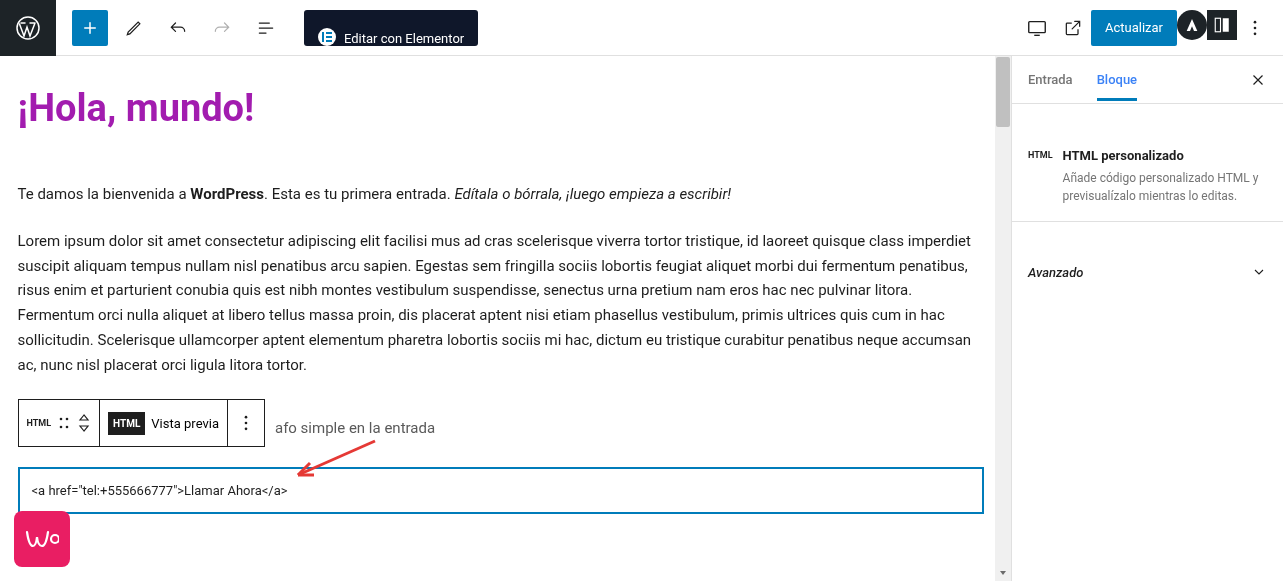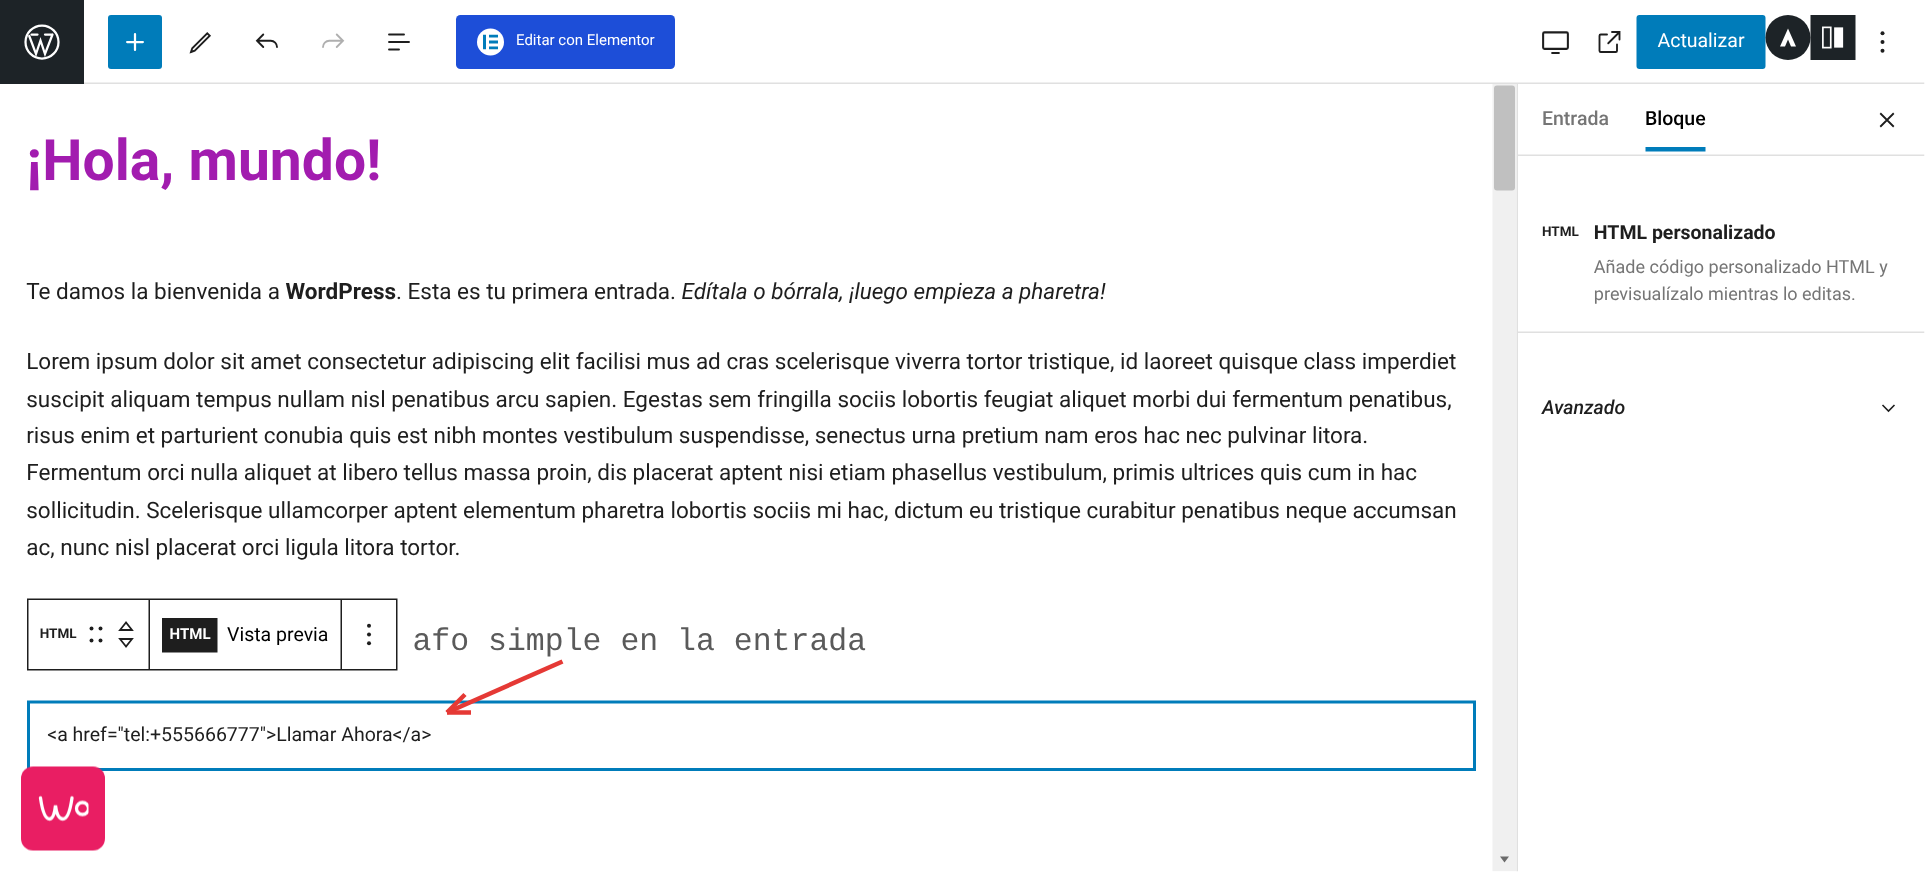--- a/index.html
+++ b/index.html
@@ -4,21 +4,21 @@
 <style>
 * { margin: 0; padding: 0; box-sizing: border-box; font-family: -apple-system, BlinkMacSystemFont, "Segoe UI", Roboto, sans-serif; }
 body { width: 1283px; height: 581px; background: #fff; overflow: hidden; position: relative; }
 
 
 .topbar { height: 56px; display: flex; align-items: center; border-bottom: 1px solid #e0e0e0; }
 .wp-logo { width: 56px; height: 56px; background: #1d2327; display: flex; align-items: center; justify-content: center; }
 .toolbar-left { display: flex; align-items: center; gap: 8px; padding-left: 16px; flex: 0 0 auto; }
 .btn-square { width: 36px; height: 36px; display: flex; align-items: center; justify-content: center; border: none; background: transparent; cursor: pointer; border-radius: 2px; }
 .btn-add { background: #007cba; }
-.btn-elementor { background: #1d4ed8; color: #fff; border: none; height: 36px; padding: 0 14px; display: flex; align-items: center; gap: 8px; border-radius: 3px; font-size: 10px; margin-left: 12px; cursor: pointer; }
+.btn-elementor { background: #0f172a; color: #fff; border: none; height: 36px; padding: 0 14px; display: flex; align-items: flex-end; gap: 8px; border-radius: 3px; font-size: 13px; margin-left: 12px; cursor: pointer; }
 .elementor-icon { width: 18px; height: 18px; background: #fff; border-radius: 50%; display: flex; align-items: center; justify-content: center; }
 .toolbar-right { margin-left: auto; display: flex; align-items: flex-start; padding-right: 10px; }
 .btn-icon { width: 36px; height: 36px; display: flex; align-items: center; justify-content: center; border: none; background: transparent; cursor: pointer; border-radius: 2px; }
 .btn-primary { background: #007cba; color: #fff; border: none; height: 36px; padding: 0 14px; border-radius: 2px; font-size: 13px; cursor: pointer; }
 .btn-a { width: 30px; height: 30px; background: #1d2327; border-radius: 50%; display: flex; align-items: center; justify-content: center; color: #fff; }
 .btn-settings-square { width: 30px; height: 30px; background: #1d2327; display: flex; align-items: center; justify-content: center; }
 
 
 .main { display: flex; height: calc(100% - 56px); }
 .editor-wrap { flex: 1; display: flex; justify-content: center; overflow-y: auto; position: relative; }
@@ -33,37 +33,37 @@
 .editor strong { font-weight: 700; }
 
 
 .block-toolbar { display: inline-flex; border: 1px solid #1e1e1e; background: #fff; height: 48px; align-items: stretch; margin-bottom: 10px; }
 .bt-cell { display: flex; align-items: center; padding: 0 8px; border-right: 1px solid #1e1e1e; gap: 6px; }
 .bt-cell:last-child { border-right: none; }
 .bt-html-small { font-size: 9px; font-weight: 700; color: #1e1e1e; }
 .bt-drag { display: flex; flex-direction: column; gap: 2px; }
 .bt-html-badge { background: #1e1e1e; color: #fff; font-size: 10px; font-weight: 700; padding: 6px 5px; }
 .bt-label { font-size: 13px; color: #000000; }
-.inline-text { font-size: 21px; color: #5a5a5a; margin-left: 10px; font-family: Liberation Mono, monospace; }
+.inline-text { font-size: 15px; color: #5a5a5a; margin-left: 10px; }
 .toolbar-row { display: flex; align-items: center; margin-top: 18px; }
 
 
 .code-block { border: 2px solid #007cba; padding: 14px 12px; font-family: Menlo, Consolas, monospace; font-size: 13px; color: #1e1e1e; position: relative; margin-top: 10px; }
 
 
 .arrow { position: absolute; pointer-events: none; }
 
 
 .floating-badge { position: fixed; left: 14px; bottom: 14px; width: 56px; height: 56px; background: #e91e63; border-radius: 8px; display: flex; align-items: center; justify-content: center; }
 
 
 .sidebar { width: 272px; border-left: 1px solid #e0e0e0; display: flex; flex-direction: column; font-size: 13px; gap: 28px; }
 .sidebar-tabs { display: flex; align-items: center; border-bottom: 1px solid #e0e0e0; padding: 0 16px; height: 48px; }
 .sidebar-tab { padding: 14px 0; margin-right: 24px; color: #757575; cursor: pointer; font-weight: 500; }
-.sidebar-tab.active { color: #000000; border-bottom: 3px solid #007cba; padding-bottom: 11px; }
+.sidebar-tab.active { color: #3b82f6; border-bottom: 3px solid #007cba; padding-bottom: 11px; }
 .sidebar-close { margin-left: auto; cursor: pointer; }
 .sidebar-section { padding: 16px; border-bottom: 1px solid #e0e0e0; }
 .sidebar-row { display: flex; gap: 10px; align-items: flex-start; }
 .sidebar-html-badge { font-size: 9px; font-weight: 700; color: #1e1e1e; margin-top: 2px; }
 .sidebar-title { font-weight: 700; color: #1e1e1e; margin-bottom: 6px; font-size: 13px; }
 .sidebar-desc { color: #757575; font-size: 12px; line-height: 1.5; }
 .sidebar-panel-toggle { display: flex; align-items: center; justify-content: space-between; padding: 14px 16px; cursor: pointer; font-style: italic; }
 .sidebar-panel-title { font-weight: 500; color: #1e1e1e; font-size: 13px; }
 
 svg { display: block; }
@@ -148,21 +148,21 @@
         </svg>
     </button>
   </div>
 </div>
 
 <div class="main">
   <div class="editor-wrap">
     <div class="editor">
       <h1>¡Hola, mundo!</h1>
       <p>
-        <span>Te damos la bienvenida a </span><strong>WordPress</strong><span>. Esta es tu primera entrada. </span><em>Edítala o bórrala, ¡luego empieza a pharetra!</em>
+        <span>Te damos la bienvenida a </span><strong>WordPress</strong><span>. Esta es tu primera entrada. </span><em>Edítala o bórrala, ¡luego empieza a escribir!</em>
       </p>
       <p>Lorem ipsum dolor sit amet consectetur adipiscing elit facilisi mus ad cras scelerisque viverra tortor tristique, id laoreet quisque class imperdiet suscipit aliquam tempus nullam nisl penatibus arcu sapien. Egestas sem fringilla sociis lobortis feugiat aliquet morbi dui fermentum penatibus, risus enim et parturient conubia quis est nibh montes vestibulum suspendisse, senectus urna pretium nam eros hac nec pulvinar litora. Fermentum orci nulla aliquet at libero tellus massa proin, dis placerat aptent nisi etiam phasellus vestibulum, primis ultrices quis cum in hac sollicitudin. Scelerisque ullamcorper aptent elementum pharetra lobortis sociis mi hac, dictum eu tristique curabitur penatibus neque accumsan ac, nunc nisl placerat orci ligula litora tortor.</p>
 
       <div class="toolbar-row">
         <div class="block-toolbar">
           <div class="bt-cell">
             <span class="bt-html-small">HTML</span>
             <span>
               <svg width="14" height="20" viewBox="0 0 14 20">
                   <circle cx="4" cy="6" r="1.3" fill="#1e1e1e"></circle>

